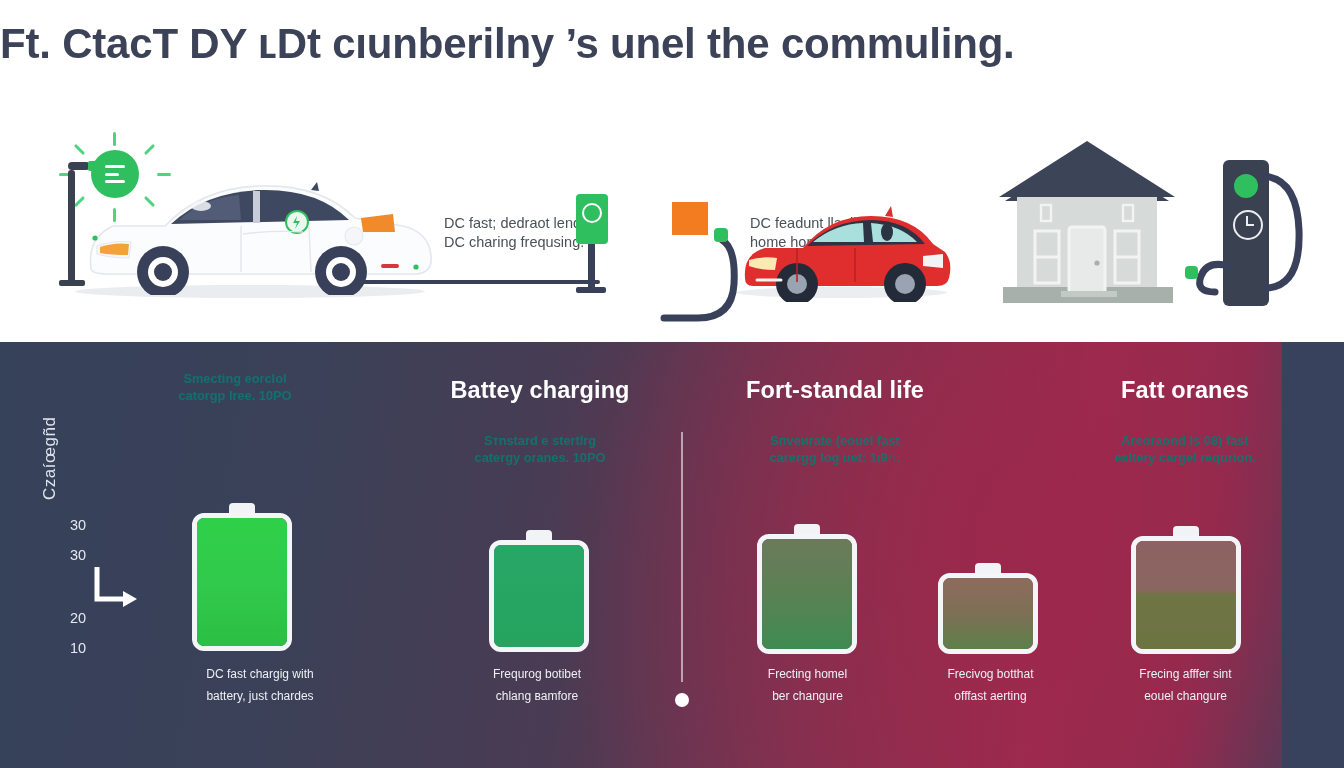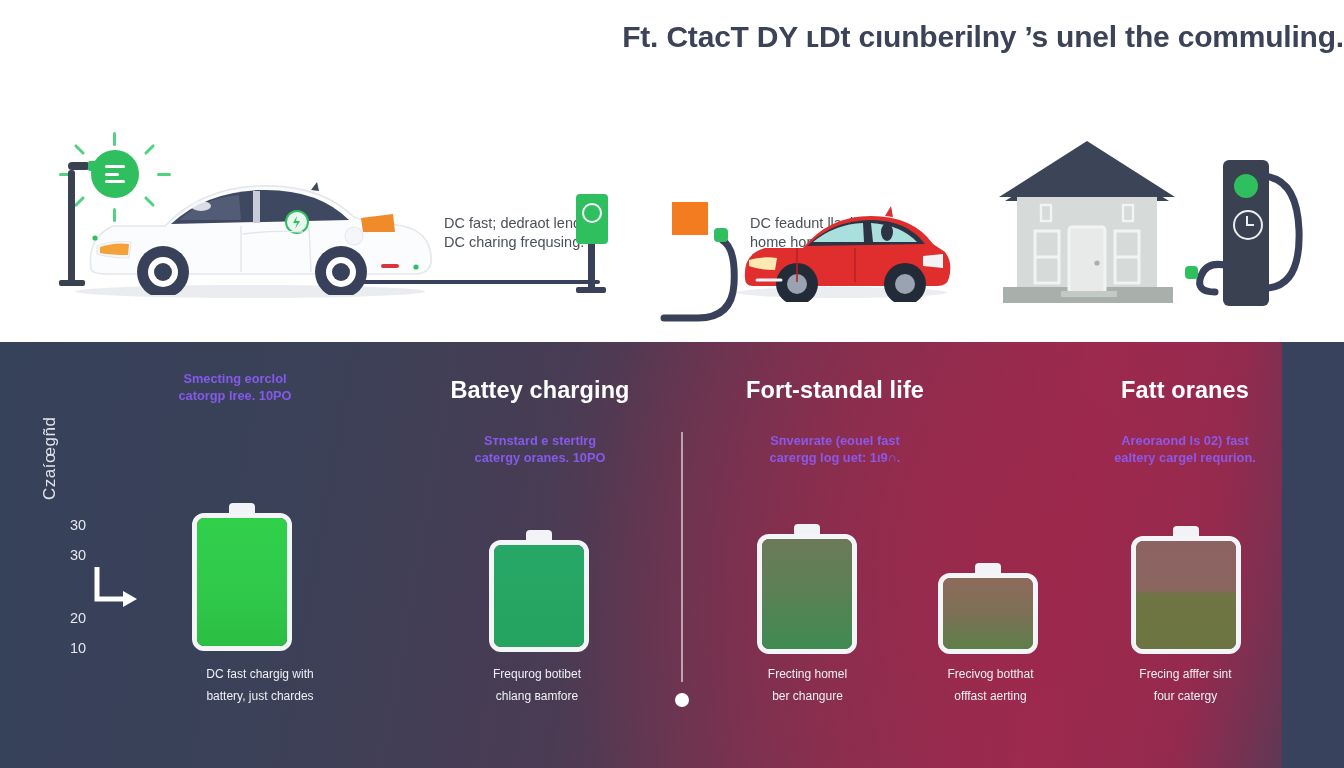--- a/index.html
+++ b/index.html
@@ -6,22 +6,22 @@
   body{
     width:1344px;height:768px;overflow:hidden;
     font-family:"Liberation Sans","DejaVu Sans",sans-serif;
     background:#ffffff;
   }
   .page{position:relative;width:1344px;height:768px;overflow:hidden;background:#fff;}
 
   
   .title-band{position:absolute;left:0;top:0;width:1344px;height:92px;background:#ffffff;}
   .title{
-    position:absolute;left:0;top:20px;width:1344px;text-align:right;
-    font-size:30px;font-weight:bold;color:#3c4257;letter-spacing:-.2px;
+    position:absolute;left:0;top:20px;width:1344px;text-align:left;
+    font-size:42px;font-weight:bold;color:#3c4257;letter-spacing:-.2px;
     white-space:nowrap;
   }
 
   
   .illus{position:absolute;left:0;top:92px;width:1344px;height:250px;background:#fff;}
 
   .callout{position:absolute;font-size:14.5px;line-height:19px;color:#4b5159;}
   .callout.c1{left:444px;top:122px;}
   .callout.c2{left:750px;top:122px;}
   .legend-swatch{position:absolute;left:672px;top:110px;width:36px;height:33px;background:#f47c20;}
@@ -49,21 +49,21 @@
     background:
       radial-gradient(circle at 76% 46%, rgba(155,40,75,.92) 0%, rgba(155,40,75,0) 46%),
       linear-gradient(100deg,#36415a 0%,#3a4158 22%,#4a3b53 44%,#7d3350 62%,#a02a52 78%,#8d2c50 88%,#39415a 97%,#36415a 100%);
   }
   .panel-edge-l{position:absolute;left:0;top:342px;width:18px;height:426px;background:#36415a;}
   .panel-edge-r{position:absolute;left:1282px;top:342px;width:62px;height:426px;background:#39425c;}
 
   .col{position:absolute;top:0;width:260px;text-align:center;color:#fff;}
   .col-title{font-size:23.5px;font-weight:bold;letter-spacing:.1px;margin-top:35px;color:#ffffff;}
   .col-sub{
-    margin-top:28px;font-size:12.8px;line-height:17px;color:#8b5cf6;opacity:.92;font-weight:bold;
+    margin-top:28px;font-size:12.8px;line-height:17px;color:#0f766e;opacity:.92;font-weight:bold;
   }
 
   .divider{position:absolute;top:432px;width:2px;height:250px;background:rgba(255,255,255,.55);}
   .dot{position:absolute;width:14px;height:14px;border-radius:50%;background:#fff;}
 
   .caption{position:absolute;font-size:12px;line-height:22px;color:#eef0f4;text-align:center;font-weight:500;}
 
   
   .batt{position:absolute;}
   .batt .cap{position:absolute;left:50%;transform:translateX(-50%);top:0;
@@ -247,21 +247,21 @@
     <div class="col-title">Fort-standal life</div>
     <div class="col-sub">
       <div>Sпveиrate (eouel fast</div>
       <div>carergg log uet: 1ı9∩.</div>
     </div>
   </div>
 
   <div class="col" style="left:1055px;top:342px;">
     <div class="col-title">Fatt oranes</div>
     <div class="col-sub">
-      <div>Areoraond ls 02⁠) fast</div>
+      <div>Areoraond ls 08⁠) fast</div>
       <div>ealtery cargel requrion.</div>
     </div>
   </div>
 
   <div class="divider" style="left:681px;"></div>
   <div class="dot" style="left:675px;top:693px;"></div>
 
   <div class="batt" style="left:192px;top:503px;width:100px;height:148px;">
     <div class="cap" style="width:26px;height:12px;"></div>
     <div class="body" style="top:10px;width:100px;height:138px;">
@@ -308,21 +308,21 @@
   <div class="caption" style="left:690px;top:663px;width:235px;">
     <div>Frecting homel</div>
     <div>ber changure</div>
   </div>
   <div class="caption" style="left:878px;top:663px;width:225px;">
     <div>Frecivog botthat</div>
     <div>offfast aerting</div>
   </div>
   <div class="caption" style="left:1078px;top:663px;width:215px;">
     <div>Frecing afffer sint</div>
-    <div>four catergy</div>
+    <div>eouel changure</div>
   </div>
 
   <div class="axis-label">Czaíœgñd</div>
   <div class="tick" style="left:70px;top:517px;">30</div>
   <div class="tick" style="left:70px;top:547px;">30</div>
   <div class="tick" style="left:70px;top:604px;margin-top:36px;">10</div>
   <div class="tick" style="left:70px;top:610px;">20</div>
 
   <svg width="60" height="60" style="position:absolute;left:93px;top:565px;">
     <path d="M4 2 L4 34 L36 34" stroke="#ffffff" stroke-width="5" fill="none"></path>

